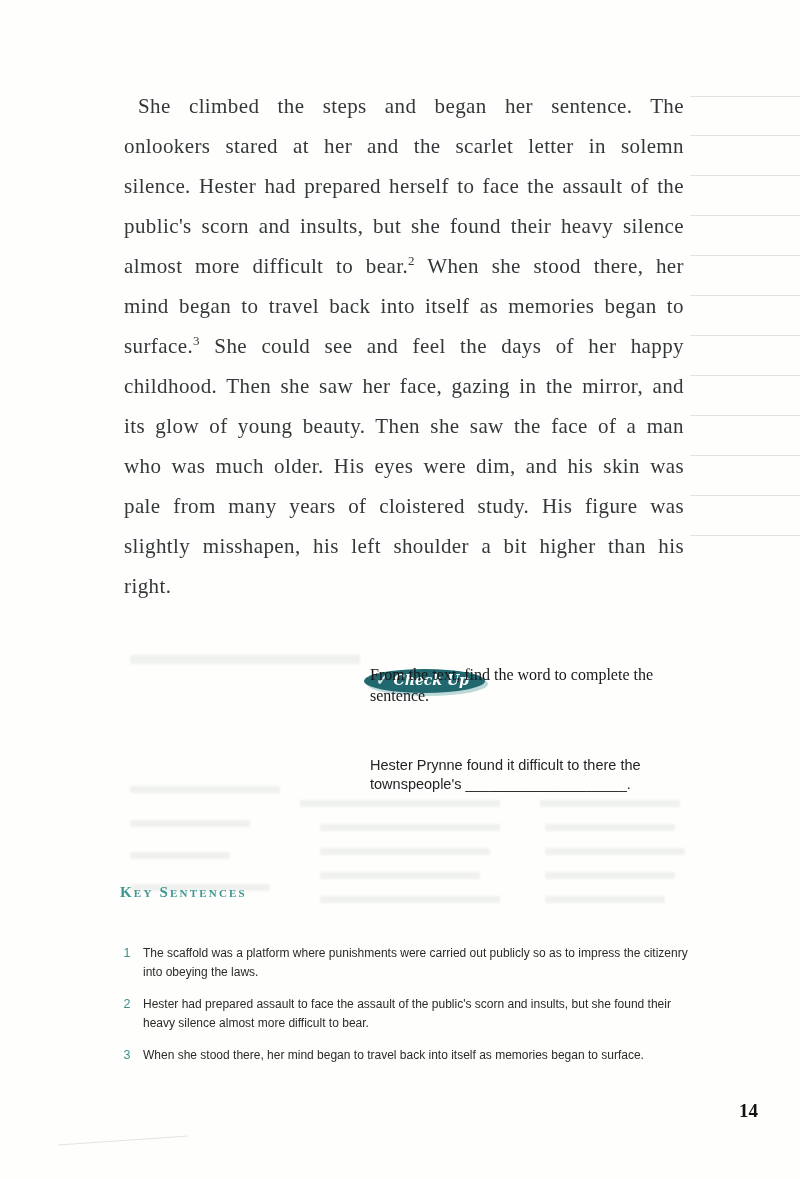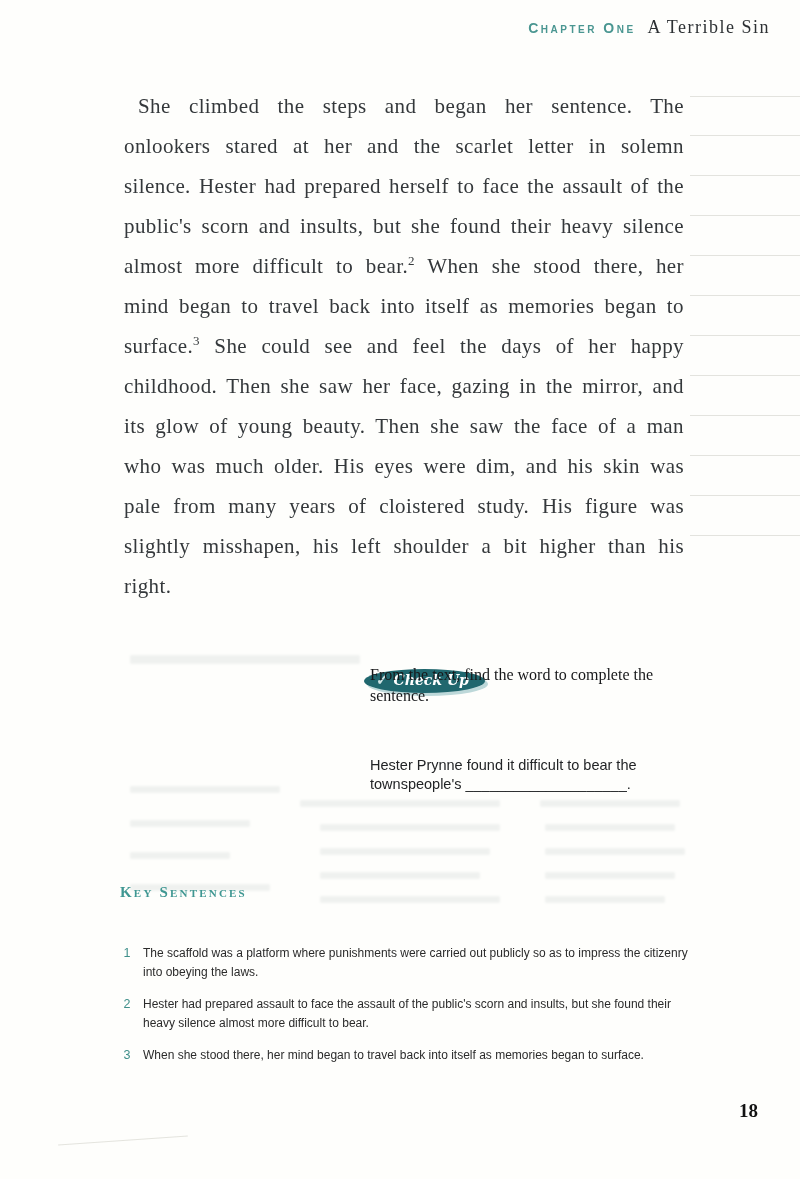--- a/index.html
+++ b/index.html
@@ -90,23 +90,20 @@
   .fold-line {
     position:absolute; left:58px; top:1140px; width:130px; height:1px;
     background:#d8d8d2; transform:rotate(-4deg); opacity:0.7;
   }
 </style>
 </head>
 <body>
 
 <div class="page">
 
-  <div class="header">
-    <span class="chapter-label">Chapter One</span><span class="chapter-title">A Terrible Sin</span>
-  </div>
 
   <div class="margin-line" style="top:96px"></div>
   <div class="margin-line" style="top:135px"></div>
   <div class="margin-line" style="top:175px"></div>
   <div class="margin-line" style="top:215px"></div>
   <div class="margin-line" style="top:255px"></div>
   <div class="margin-line" style="top:295px"></div>
   <div class="margin-line" style="top:335px"></div>
   <div class="margin-line" style="top:375px"></div>
   <div class="margin-line" style="top:415px"></div>
@@ -129,34 +126,34 @@
   <div class="ghost-bar" style="left:320px; top:872px; width:160px;"></div>
   <div class="ghost-bar" style="left:545px; top:872px; width:130px;"></div>
   <div class="ghost-bar" style="left:130px; top:884px; width:140px;"></div>
   <div class="ghost-bar" style="left:320px; top:896px; width:180px;"></div>
   <div class="ghost-bar" style="left:545px; top:896px; width:120px;"></div>
 
   <div class="checkup-badge">
     <span class="badge-shape"><span class="badge-check">✓</span><span>Check Up</span></span>
   </div>
   <div class="checkup-instruction">From the text, find the word to complete the sentence.</div>
-  <div class="checkup-question">Hester Prynne found it difficult to bear the townspeople's ____________________.</div>
+  <div class="checkup-question">Hester Prynne found it difficult to there the townspeople's ____________________.</div>
 
   <div class="ks-heading">Key Sentences</div>
   <div class="ks-list">
     <div class="ks-item">
       <div class="ks-num">1</div>
       <div class="ks-text">The scaffold was a platform where punishments were carried out publicly so as to impress the citizenry into obeying the laws.</div>
     </div>
     <div class="ks-item">
       <div class="ks-num">2</div>
       <div class="ks-text">Hester had prepared assault to face the assault of the public's scorn and insults, but she found their heavy silence almost more difficult to bear.</div>
     </div>
     <div class="ks-item">
       <div class="ks-num">3</div>
       <div class="ks-text">When she stood there, her mind began to travel back into itself as memories began to surface.</div>
     </div>
   </div>
 
-  <div class="page-number">18</div>
+  <div class="page-number">14</div>
   <div class="fold-line"></div>
 
 </div>
 
 </body></html>

